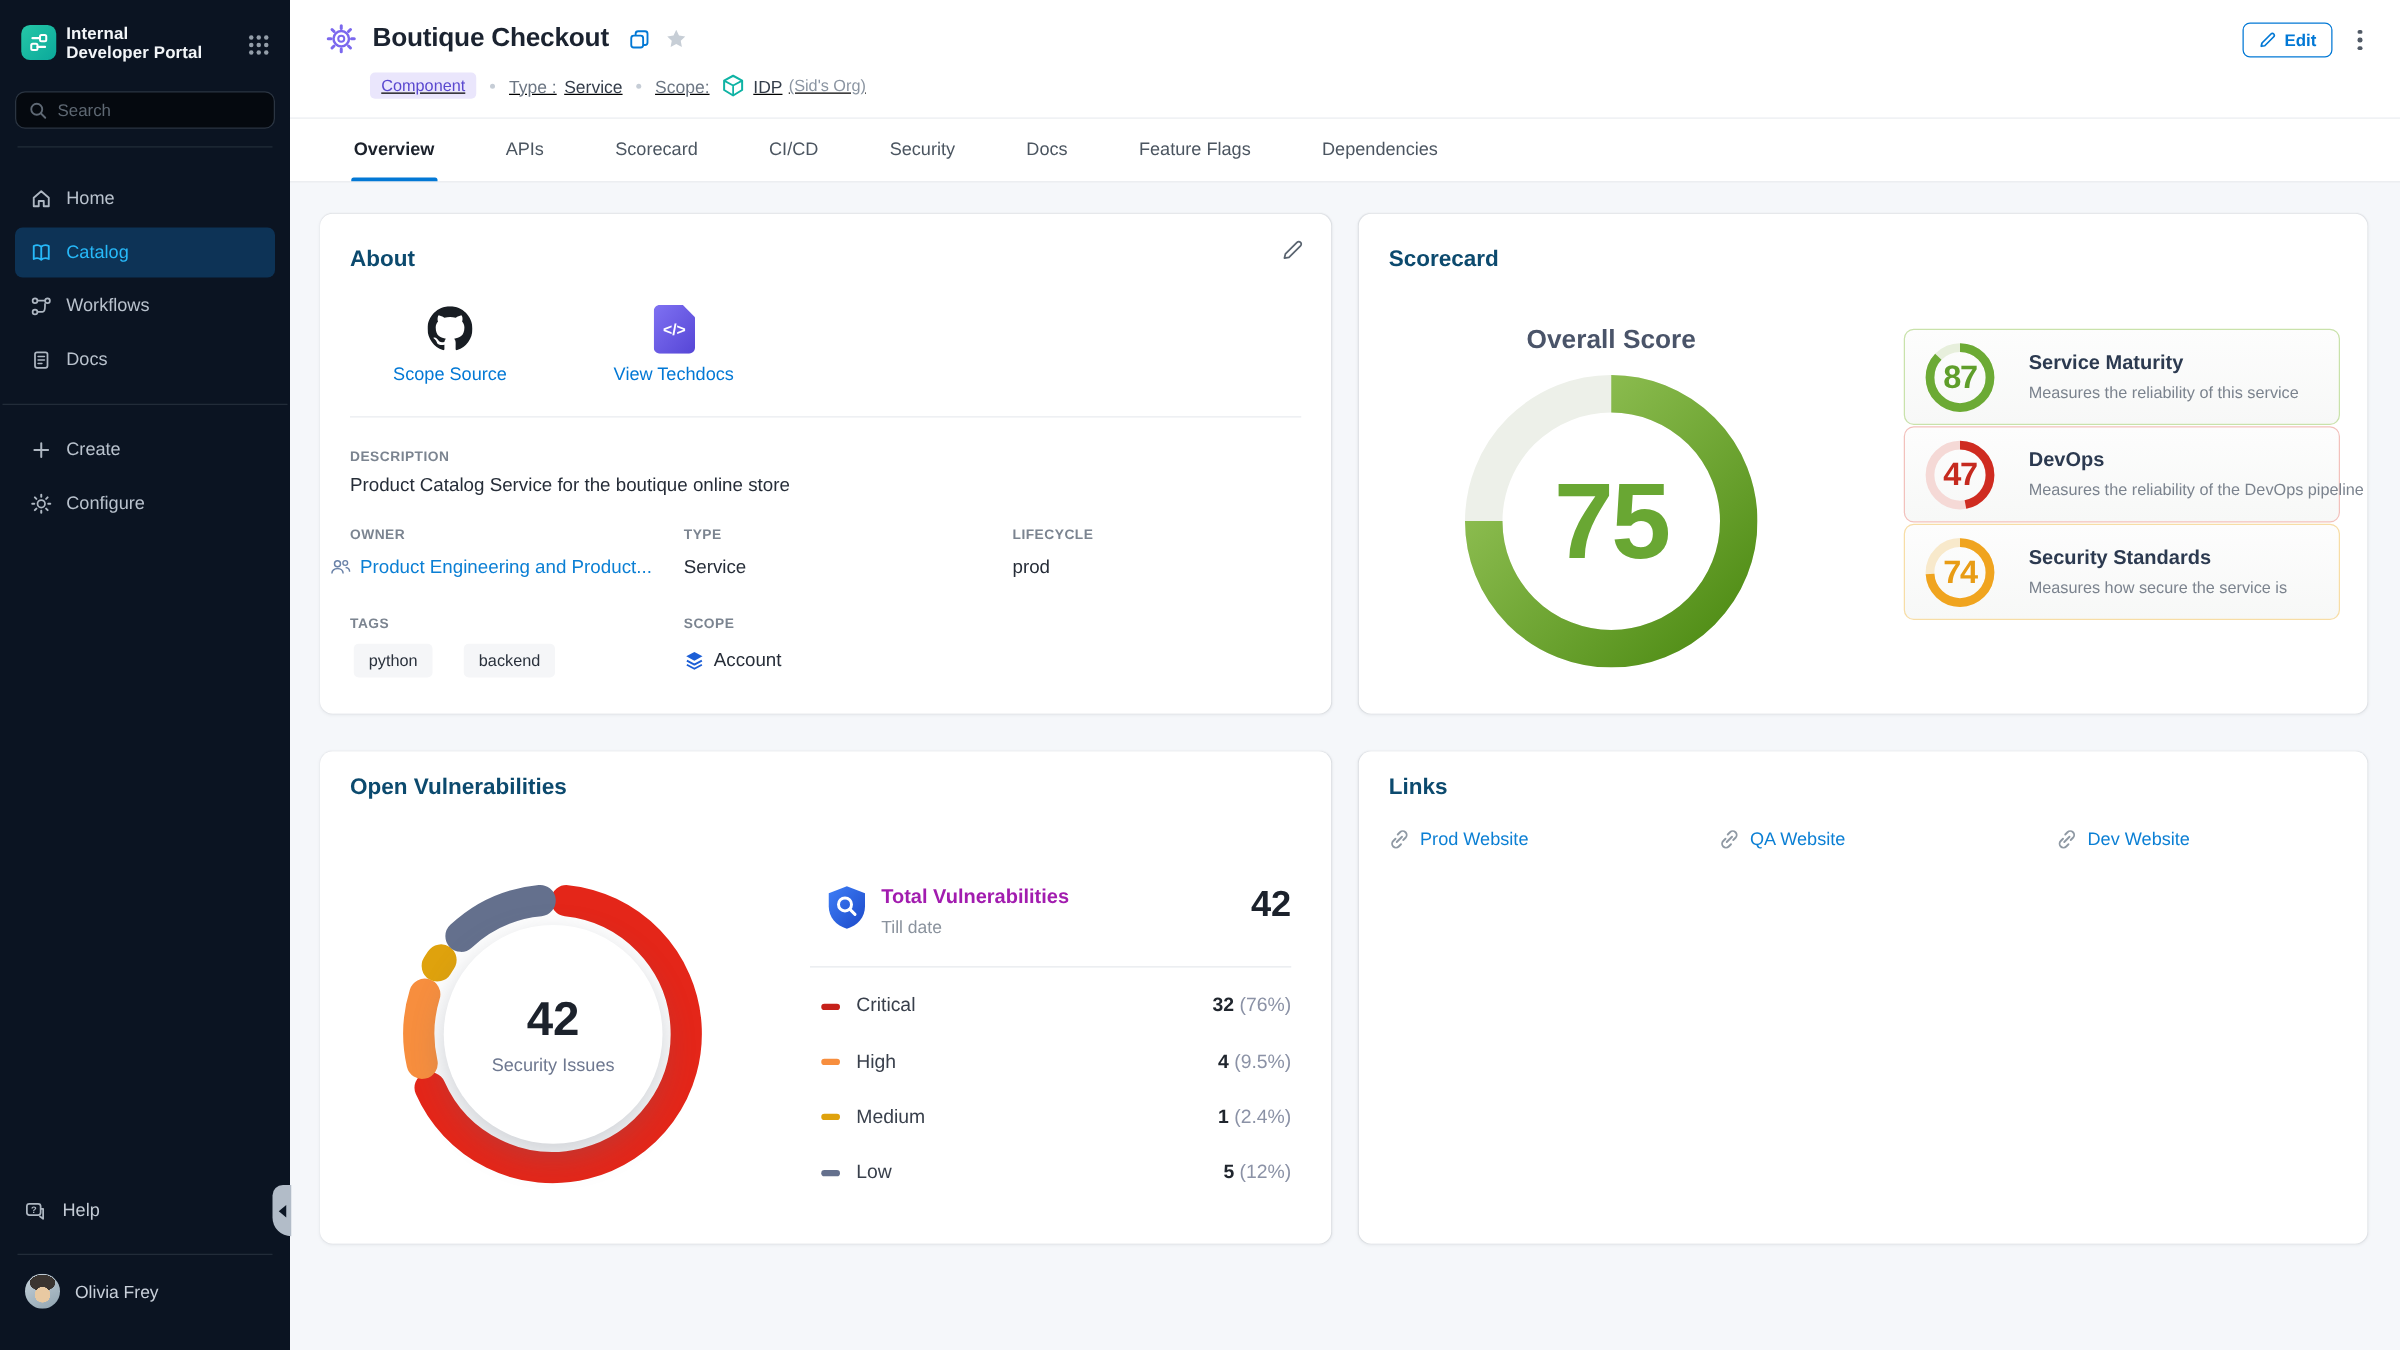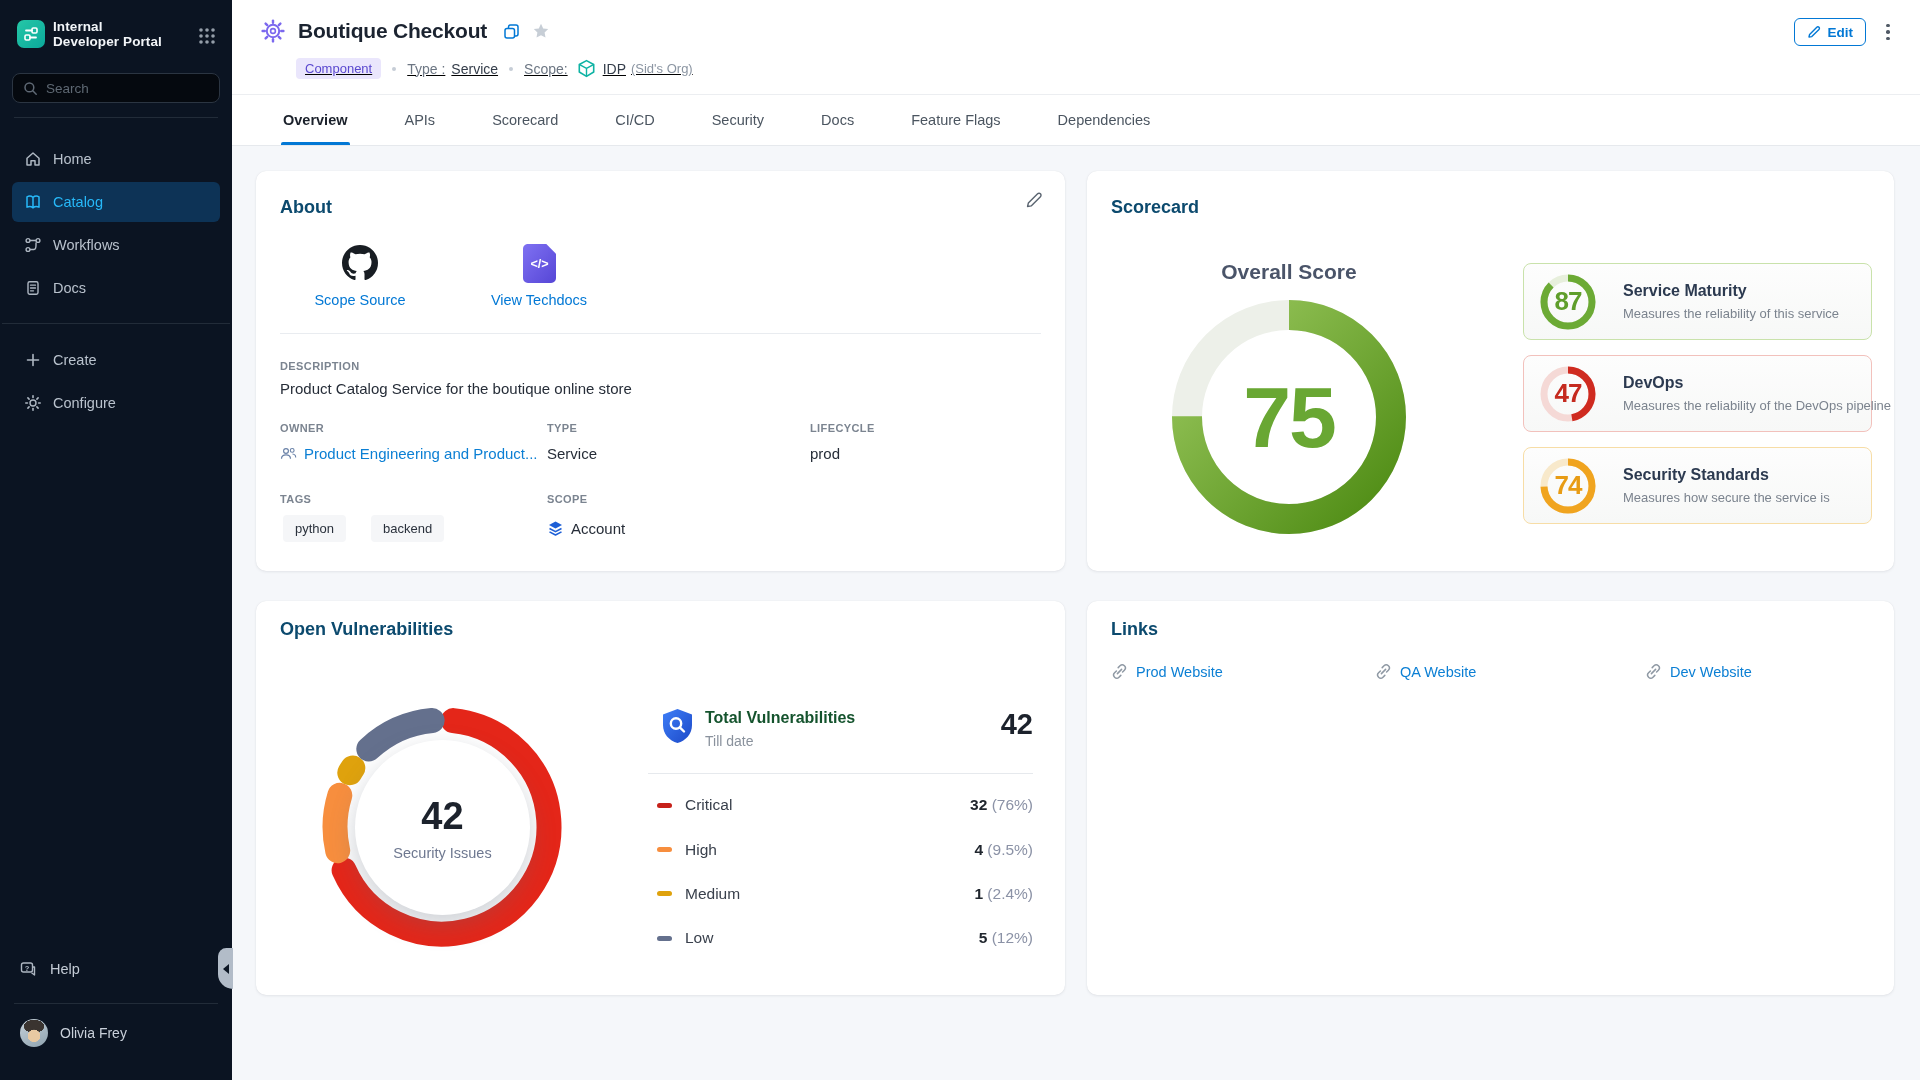--- a/index.html
+++ b/index.html
@@ -80,39 +80,39 @@
   .owner-link span { margin-left:7px; }
   .tags-row { position:absolute; left:27px; top:344px; display:flex; gap:25px; }
   .tag-pill { background:#f5f6f8; border-radius:4px; padding:6px 12px; font-size:13px; font-weight:500; color:#2a313c; }
   .scope-val { position:absolute; left:291px; top:349px; display:flex; align-items:center; font-size:15px; color:#262d38; }
   .scope-val span { margin-left:7px; }
 
   
   .overall-label { position:absolute; left:52px; top:89px; width:300px; text-align:center; font-size:21px; font-weight:600; color:#4a5469; }
   .overall-donut { position:absolute; left:85px; top:129px; width:234px; height:234px; }
   .overall-num { position:absolute; left:85px; top:129px; width:234px; height:234px; display:flex; align-items:center; justify-content:center; font-size:86px; font-weight:700; color:#69a733; letter-spacing:-2px; }
-  .minis { position:absolute; left:436px; top:92px; width:349px; display:flex; flex-direction:column; gap:15px; }
+  .minis { position:absolute; left:436px; top:92px; width:349px; display:flex; flex-direction:column; gap:1px; }
   .mini { height:77px; border-radius:8px; border:1.5px solid; display:flex; align-items:center; padding-left:16px; background:linear-gradient(#fdfdfd,#f7f8f7); }
   .mini.green { border-color:#c9e2ab; }
   .mini.red { border-color:#f2c1bc; }
   .mini.amber { border-color:#f7dda6; }
   .mini-donut { position:relative; width:56px; height:56px; flex:none; }
   .mini-donut .n { position:absolute; inset:0; display:flex; align-items:center; justify-content:center; font-size:26px; font-weight:700; letter-spacing:-1px; }
   .mini.green .n { color:#5f9e2b; } .mini.red .n { color:#c52a1f; } .mini.amber .n { color:#e89c15; }
   .mini-text { margin-left:27px; }
   .mini-name { font-size:16px; font-weight:600; color:#2c3a50; }
   .mini-desc { font-size:13px; color:#7b838e; margin-top:6px; white-space:nowrap; }
 
   
   .vuln-donut { position:absolute; left:66px; top:106px; width:240px; height:240px; }
   .vuln-center { position:absolute; left:99px; top:139px; width:175px; height:175px; background:#fff; border-radius:50%; box-shadow:0 10px 26px rgba(96,105,120,.32); display:flex; flex-direction:column; align-items:center; justify-content:center; }
   .vuln-center .big { font-size:38px; font-weight:700; color:#1c222c; }
   .vuln-center .sub { font-size:14.5px; color:#6e7890; margin-top:7px; }
   .vuln-head { position:absolute; left:405px; top:107px; width:372px; }
-  .vuln-head-title { position:absolute; left:44px; top:1px; font-size:16px; font-weight:700; color:#14532d; }
+  .vuln-head-title { position:absolute; left:44px; top:1px; font-size:16px; font-weight:700; color:#a21caf; }
   .vuln-head-sub { position:absolute; left:44px; top:25px; font-size:14px; color:#8a929d; }
   .vuln-head-total { position:absolute; right:0; top:0; font-size:29px; font-weight:700; color:#1c222c; }
   .vuln-divider { position:absolute; left:392px; top:172px; width:385px; height:1px; background:#e6e9ed; }
   .sev-rows { position:absolute; left:401px; top:182px; width:376px; }
   .sev-row { height:44.4px; display:flex; align-items:center; }
   .sev-dash { width:15px; height:5px; border-radius:3px; flex:none; }
   .sev-label { font-size:15.5px; color:#39404c; margin-left:13px; }
   .sev-right { margin-left:auto; font-size:15.5px; color:#8b92a6; }
   .sev-right b { color:#20262e; font-weight:700; }
   .r-critical .sev-dash { background:#c6211a; }
@@ -330,21 +330,21 @@
                 <path d="M5 0 H24 L34 10 V35 C34 37.8 31.8 40 29 40 H5 C2.2 40 0 37.8 0 35 V5 C0 2.2 2.2 0 5 0 Z" fill="url(#gp)"></path>
                 <text x="17" y="25" font-size="13" fill="#fff" text-anchor="middle" font-weight="bold">&lt;/&gt;</text>
               </svg>
           </span>
             <span class="lbl">View Techdocs</span>
         </div>
         <div class="about-divider"></div>
         <div class="field-label" style="left:24px; top:189px">DESCRIPTION</div>
         <div class="field-value" style="left:24px; top:209px">Product Catalog Service for the boutique online store</div>
         <div class="field-label" style="left:24px; top:251px">OWNER</div>
-        <div class="field-value owner-link" style="left:24px; top:274px">
+        <div class="field-value owner-link" style="left:8px; top:274px">
           <svg width="17" height="15" viewBox="0 0 17 15">
               <circle cx="6" cy="5" r="2.4" fill="none" stroke="#6a82a8" stroke-width="1.2"></circle>
               <path d="M1.5 12.8 C1.5 10.3 3.5 8.8 6 8.8 C8.5 8.8 10.5 10.3 10.5 12.8" fill="none" stroke="#6a82a8" stroke-width="1.2"></path>
               <circle cx="12.2" cy="4.4" r="1.9" fill="none" stroke="#6a82a8" stroke-width="1.1"></circle>
               <path d="M12.5 8 C14.4 8.2 15.7 9.6 15.7 11.4" fill="none" stroke="#6a82a8" stroke-width="1.1"></path>
             </svg>
           <span>Product Engineering and Product...</span>
         </div>
         <div class="field-label" style="left:291px; top:251px">TYPE</div>
         <div class="field-value" style="left:291px; top:274px">Service</div>

